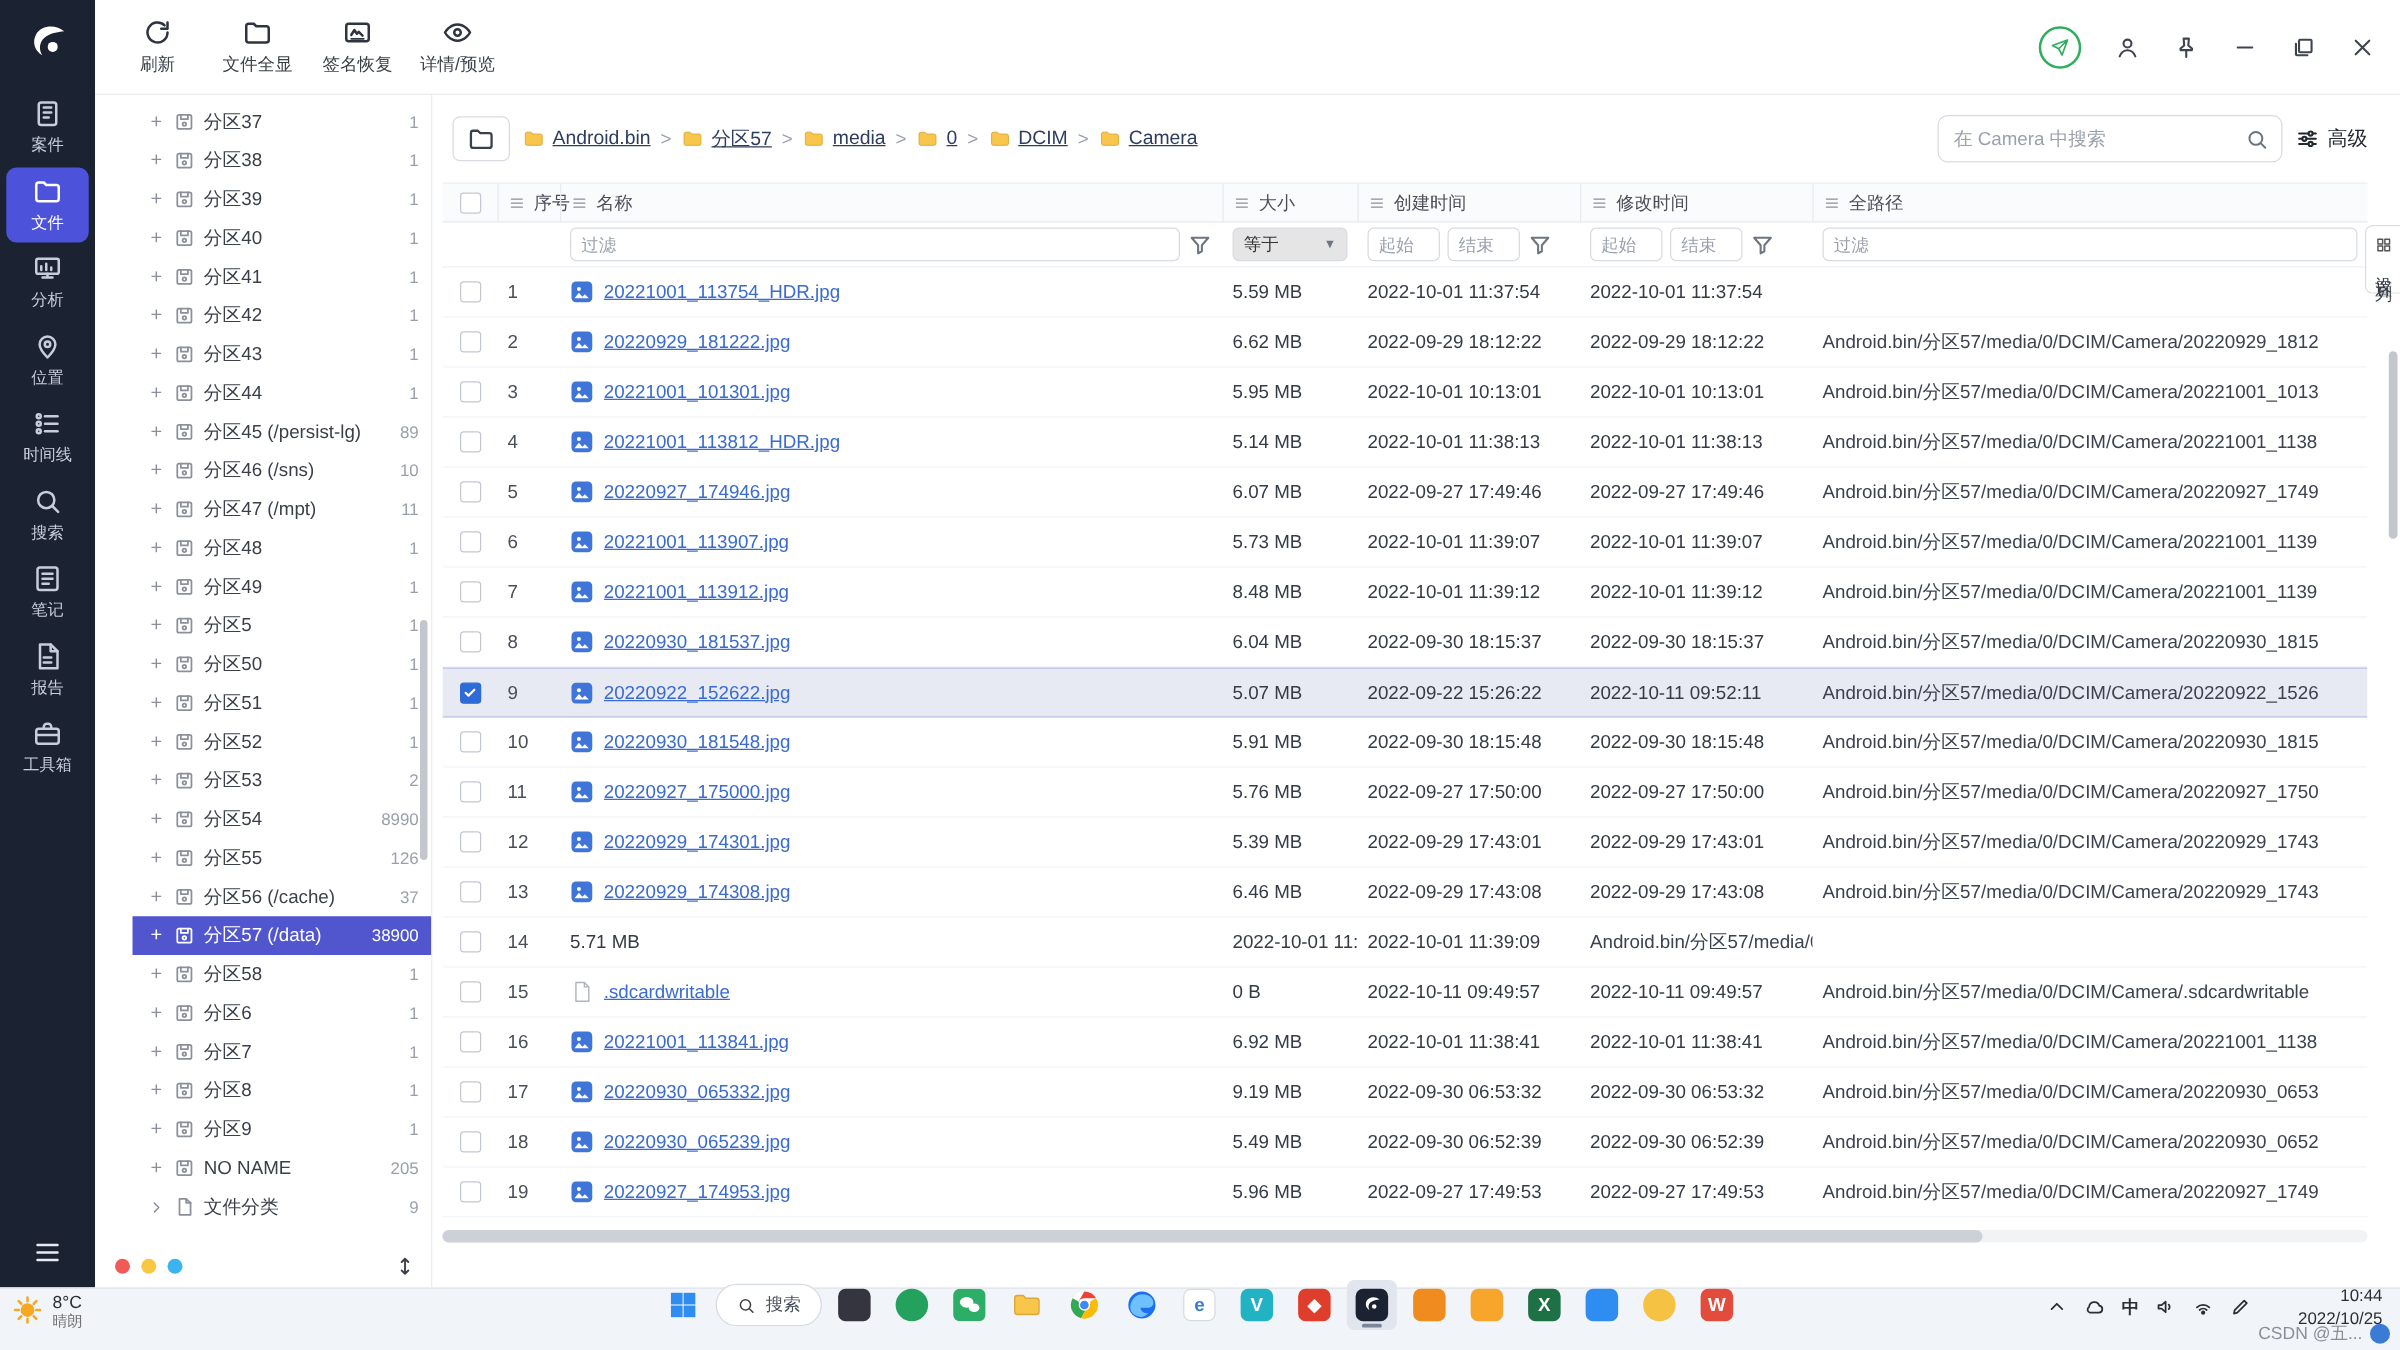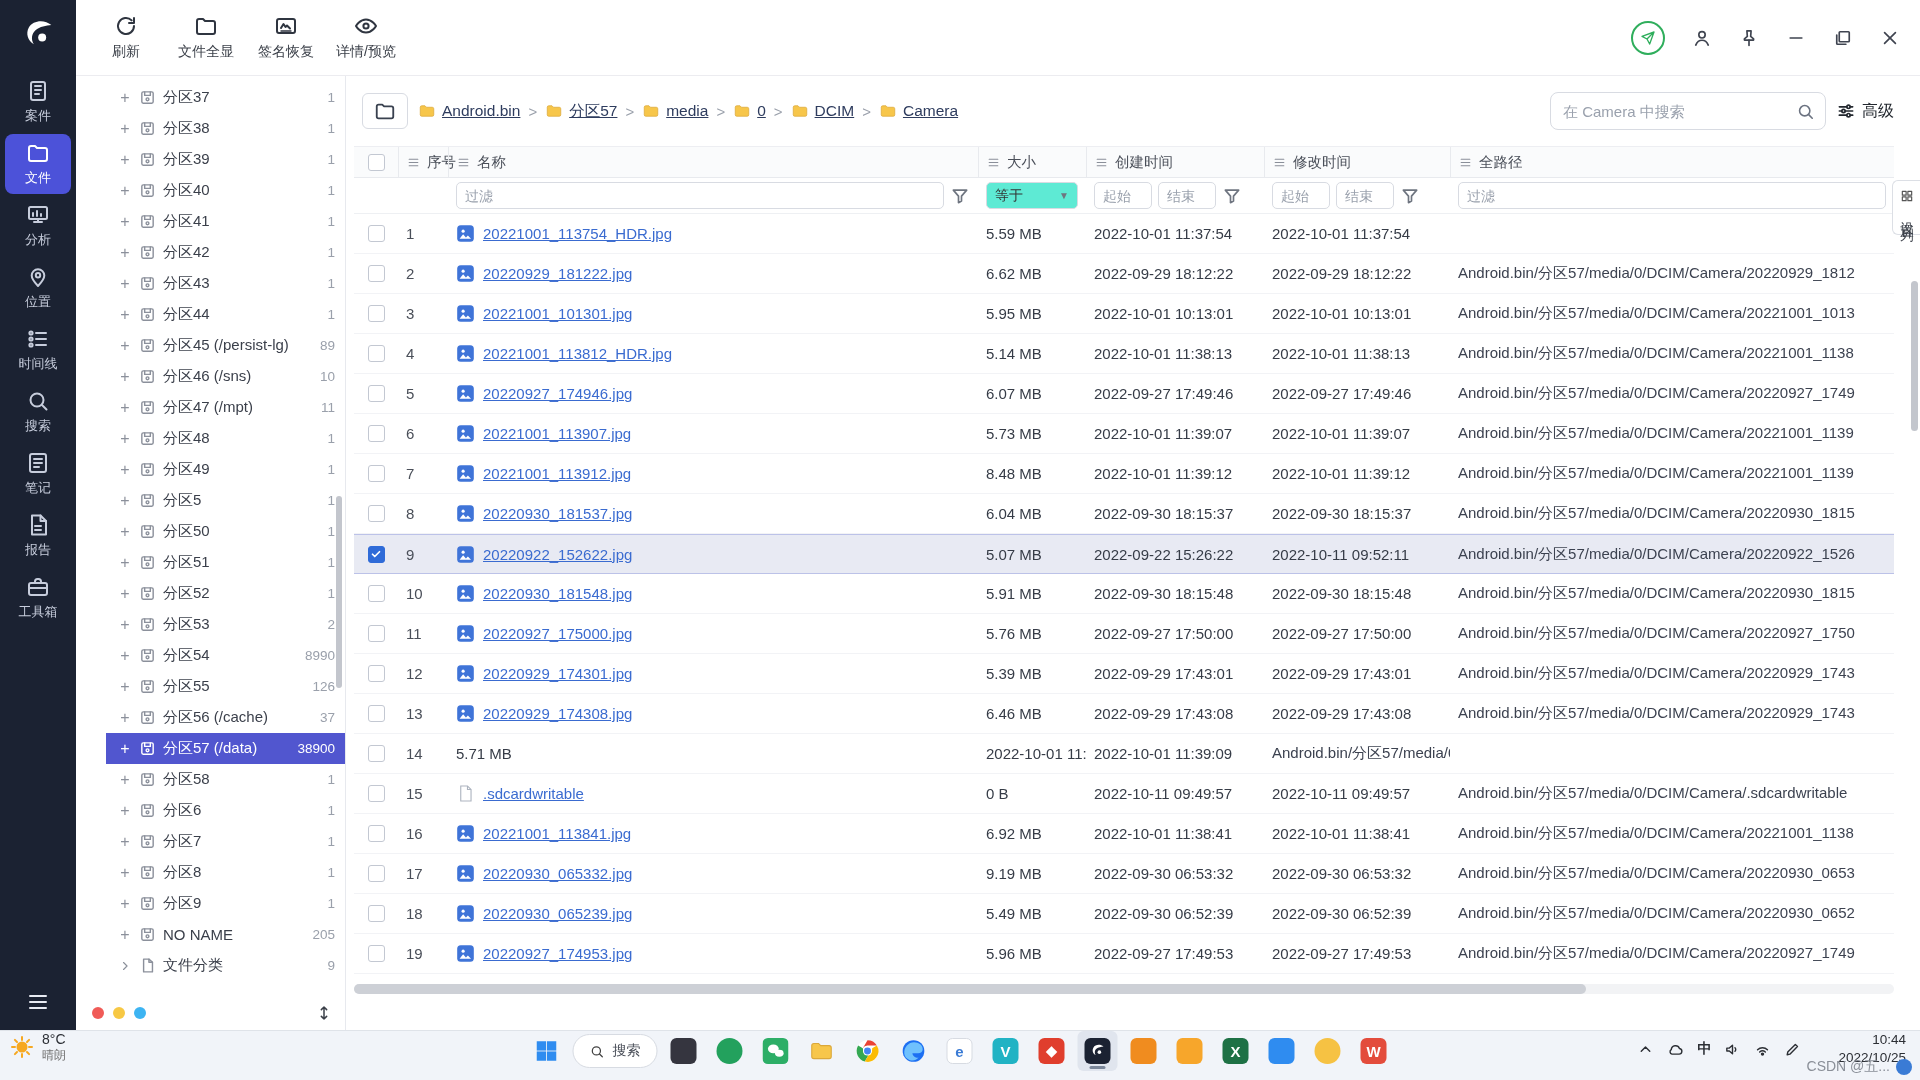--- a/index.html
+++ b/index.html
@@ -74,21 +74,21 @@
 .th{display:flex;align-items:center;gap:7px;padding:0 8px;height:100%;border-left:1px solid #e8eaee;cursor:pointer;white-space:nowrap;}
 .th .hico{width:13px;height:13px;color:#8a8f99;flex:none;}
 .cell-center{display:flex;align-items:center;justify-content:center;height:100%;}
 .filters{height:36px;border-bottom:1px solid #eef0f3;flex:none;}
 .fcell{display:flex;align-items:center;gap:6px;padding:0 8px;height:100%;}
 .finput{height:27px;border:1px solid #d8dbe2;border-radius:5px;padding:0 8px;font-size:14px;color:#333;font-family:inherit;outline:none;min-width:0;background:#fff;}
 .finput::placeholder{color:#9aa1ad;}
 .grow{flex:1;}
 .fsmall{width:58px;flex:none;}
 .funnelbtn{width:20px;height:20px;color:#6f7580;background:none;border:none;cursor:pointer;flex:none;padding:0;}
-.fselect{height:27px;flex:1;border:1px solid #d8dbe2;border-radius:5px;display:flex;align-items:center;justify-content:space-between;gap:10px;padding:0 8px;font-size:14px;color:#333;cursor:pointer;background:#5eead4;}
+.fselect{height:27px;flex:1;border:1px solid #d8dbe2;border-radius:5px;display:flex;align-items:center;justify-content:space-between;gap:10px;padding:0 8px;font-size:14px;color:#333;cursor:pointer;background:#e5e5e5;}
 .fselect .caret{font-size:10px;color:#6f7580;}
 .rows{flex:none;overflow:hidden;}
 .row{height:40px;border-bottom:1px solid #f2f3f6;font-size:15px;color:#363c47;}
 .row .c{padding:0 8px;white-space:nowrap;overflow:hidden;display:flex;align-items:center;height:100%;}
 .c-no{color:#4a4f59;}
 .c-name{gap:8px;}
 .fico{width:19px;height:19px;flex:none;}
 .flink{color:#3a6bd0;text-decoration:underline;cursor:pointer;overflow:hidden;text-overflow:clip;white-space:nowrap;}
 .c-path{color:#3c4250;}
 .row.sel{background:#e8eaf3;border-top:1px solid #bcc2e8;border-bottom:1px solid #bcc2e8;}
@@ -100,21 +100,21 @@
 .hscroll .thumb{position:absolute;top:2px;bottom:2px;left:0;width:80%;background:#cdd0d6;border-radius:7px;cursor:pointer;}
 
 
 .colsettings{position:absolute;top:104px;right:0;width:28px;padding:8px 0 12px;border:1px solid #dcdfe5;border-right:none;border-radius:6px 0 0 6px;background:#fff;display:flex;flex-direction:column;align-items:center;gap:7px;cursor:pointer;z-index:5;}
 .colsettings .gico{width:14px;height:14px;color:#555;}
 .colsettings .vtext{writing-mode:vertical-rl;font-size:13.5px;color:#3a3f48;letter-spacing:4px;}
 .vscroll{position:absolute;right:1px;top:205px;bottom:30px;width:10px;}
 .vscroll .thumb{position:absolute;top:0;right:1px;width:7px;height:150px;background:#c3c6cd;border-radius:4px;cursor:pointer;}
 
 
-.taskbar{height:50px;background:#f1f4f9;border-top:1px solid #dfe3e9;position:relative;display:flex;align-items:flex-start;padding:0 10px;flex:none;}
+.taskbar{height:50px;background:#f1f4f9;border-top:1px solid #dfe3e9;position:relative;display:flex;align-items:flex-end;padding:16px 10px;flex:none;}
 .weather{display:flex;align-items:center;gap:8px;cursor:pointer;}
 .weather .wsun{width:24px;height:24px;}
 .weather .wtemp{font-size:14px;color:#2c2f35;line-height:1.2;}
 .weather .wdesc{font-size:12px;color:#737373;line-height:1.2;}
 .tb-center{position:absolute;left:50%;transform:translateX(-50%);display:flex;align-items:center;gap:6px;}
 .tb-btn{width:40px;height:40px;border-radius:6px;display:flex;align-items:center;justify-content:center;cursor:pointer;position:relative;}
 .tb-btn .appico{width:26px;height:26px;}
 .tile{width:26px;height:26px;border-radius:6px;display:flex;align-items:center;justify-content:center;color:#fff;font-weight:bold;font-size:15px;}
 .tile.circle{border-radius:50%;}
 .tile .logoico{width:18px;height:18px;}

